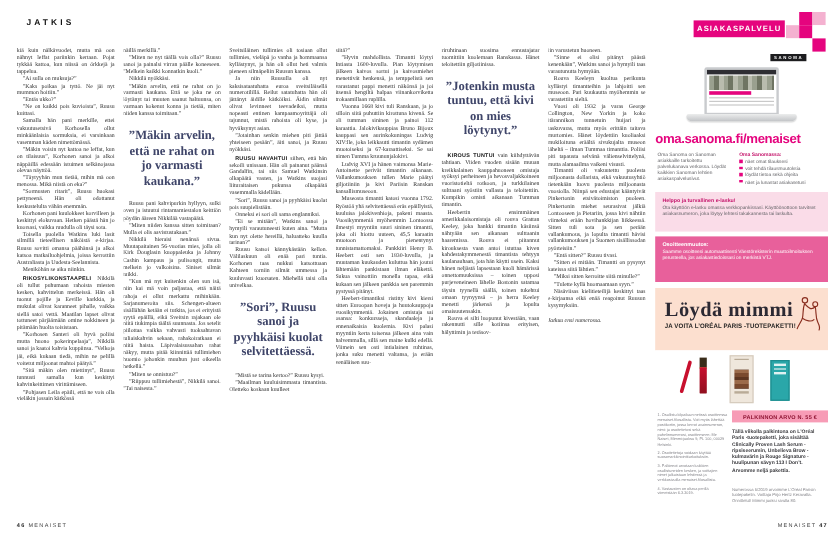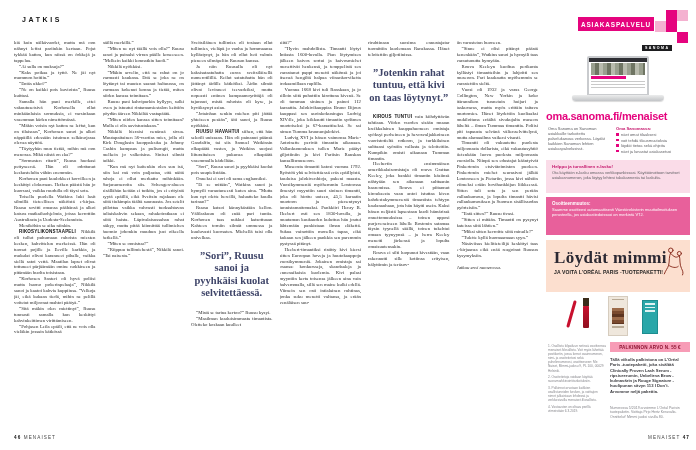--- a/index.html
+++ b/index.html
@@ -155,20 +155,21 @@
         </div>
     </div>
 
     <div class="col">
       <div class="colseg">
           <p>näillä merkillä.”</p>
           <p>”Miten ne nyt täällä vois olla?” Ruusu sanoi ja painalsi virran päälle koneeseen. ”Melkein kaikki konnatkin kuoli.”</p>
           <p>Nikkilä nyökkäsi.</p>
           <p>”Mäkin arvelin, että ne rahat on jo varmasti kaukana. Että se joka ne on löytänyt tai muuten saanut haltuunsa, on varmaan kokenut konna ja tietää, miten niiden kanssa toimitaan.”</p>
         </div>
+      <div class="pullquote">”Mäkin arvelin, että ne rahat on jo varmasti kaukana.”</div>
       <div class="colseg">
           <p>Ruusu pani kahvipurkin hyllyyn, sulki oven ja istuutui rintamamiestalon keittiön pöydän ääreen Nikkilää vastapäätä.</p>
           <p>”Miten niiden kanssa sitten toimitaan? Mulla ei olis aavistustakaan.”</p>
           <p>Nikkilä hieraisi nenänsä sivua. Muutapaitainen 56-vuotias mies, jolla oli Kirk Douglasin kuoppaleuka ja Johnny Cashin kampaus ja pulisongit, mutta melkein jo valkoisina. Siniset silmät tuikki.</p>
           <p>”Kun mä nyt kuitenkin olen sun isä, niin kai mä voin paljastaa, että näitä rahoja ei ollut merkattu mihinkään. Sarjanumeroita siis. Schengen-alueen sisällähän ketään ei tutkita, jos ei erityistä syytä epäillä, eikä Sveitsin rajakaan ole niitä tiukimpia täältä suunnasta. Jos setelit piilottaa vaikka vahvasti tuoksahtavan tuliaiskahvin sekaan, rahakoiratkaan ei niitä haista. Läpivalaisussahan rahat näkyy, mutta pitää kiinnittää tullimiehen huomio johonkin muuhun just oikeella hetkellä.”</p>
           <p>”Miten se onnistuu?”</p>
           <p>”Riippuu tullimiehestä”, Nikkilä sanoi. ”Tai naisesta.”</p>
         </div>
     </div>
 
@@ -198,21 +199,21 @@
           <p>Ludvig XVI ja hänen vaimonsa Marie-Antoinette perivät timantin aikanaan. Vallankumouksen tullen Marie päätyi giljotiiniin ja kivi Pariisin Ranskan kansallismuseoon.</p>
           <p>Museosta timantti katosi vuonna 1792. Ryöstöä yhä selvitettäessä eräs epäillyistä, kuuluisa jalokivenhioja, pakeni maasta. Vuosikymmeniä myöhemmin Lontoossa ilmestyi myyntiin suuri sininen timantti, joka oli hiottu uuteen, 45,5 karaatin muotoon ja pienentynyt tunnistamattomaksi. Pankkiiri Henry B. Heebert osti sen 1830-luvulla, ja muutaman kuukauden kuluttua hän joutui lähtemään pankistaan ilman eläkettä. Sukua vainottiin monella tapaa, eikä kukaan sen jälkeen pankkia sen paremmin pystyssä pitänyt.</p>
           <p>Heebert-timantiksi ristitty kivi kiersi sitten Euroopan hoveja ja huutokauppoja vuosikymmeniä. Jokainen omistaja sai osansa: konkursseja, skandaaleja ja ennenaikaisia kuolemia. Kivi palasi myyntiin kerta toisensa jälkeen aina vain halvemmalla, sillä sen maine kulki edellä. Viimein sen osti intialainen ruhtinas, jonka suku menetti valtansa, ja erään venäläisen suu-</p>
         </div>
     </div>
 
     <div class="col">
       <div class="colseg">
           <p>riruhtinaan suosima ennustajatar tuomittiin kuolemaan Ranskassa. Hänet teloitettiin giljotiinissa.</p>
         </div>
-      <div class="pullquote">”Jotenkin rahat tuntuu, että kivi on taas löytynyt.”</div>
+      <div class="pullquote">”Jotenkin musta tuntuu, että kivi on mies löytynyt.”</div>
       <div class="colseg">
           <p><span class="lead-in">KIROUS TUNTUI </span>vain kiihdyttävän tahtiaan. Viiden vuoden sisään muuan kreikkalainen kauppahuoneen omistaja syöksyi perheineen ja hevosvaljakkoineen vuoristotieltä rotkoon, ja turkkilainen sulttaani syöstiin vallasta ja teloitettiin. Kumpikin omisti aikanaan Tumman timantin.</p>
           <p>Heebertin ensimmäinen amerikkalaisomistaja oli rouva Grattan Keeley, joka hankki timantin käsiinsä nähtyään sen aikanaan sulttaanin haaremissa. Rouva ei piitannut kirouksesta vaan antoi istuttaa kiven kahdestakymmenestä timantista tehtyyn kaulanauhaan, jota hän käytti usein. Kaksi hänen neljästä lapsestaan kuoli hämärissä onnettomuuksissa – toinen upposi purjeveneineen lähelle Bostonin satamaa täysin tyynellä säällä, toinen tukehtui omaan tyynyynsä – ja herra Keeley menetti järkensä ja lopulta omaisuutensakin.</p>
           <p>Rouva ei silti luopunut kivestään, vaan rakennutti sille kotiinsa erityisen, hälyttimin ja teräsov-</p>
         </div>
     </div>
 
     <div class="col">
       <div class="colseg">
           <p>iin varustetun huoneen.</p>
@@ -280,21 +281,21 @@
       <div class="bx-title">Helppo ja turvallinen e-lasku!</div>
       <div>Ota käyttöön e-lasku omassa verkkopankissasi. Käyttöönottoon tarvitset asiakasnumeron, joka löytyy lehtesi takakannesta tai laskulta.</div>
     </div>
 
     <div class="sb-box2">
       <div class="bx-title">Osoitteenmuutos:</div>
       <div>Saamme osoitteesi automaattisesti Väestörekisterin muuttoilmoituksen perusteella, jos asiakastiedoissasi on merkintä VTJ.</div>
     </div>
 
     <div class="sb-contest">
-      <div class="contest-title">Löydät mimmi</div>
+      <div class="contest-title">Löydä mimmi</div>
       <div class="contest-sub">JA VOITA L’ORÉAL PARIS -TUOTEPAKETTI!</div>
       <svg class="dancers" width="26" height="30" viewBox="0 0 24 28" fill="none" stroke="#8a2f20" stroke-width="0.9" stroke-linecap="round">
         <circle cx="9" cy="4" r="2.1"></circle>
         <circle cx="17" cy="7" r="1.9"></circle>
         <path d="M9 6 C7 10 8 14 7 18 C6 21 4 23 3 26"></path>
         <path d="M9 7 C12 10 14 12 17 9"></path>
         <path d="M17 9 C18 13 17 17 19 21 C20 23 21 25 20 27"></path>
         <path d="M7 18 C10 20 14 21 16 19"></path>
       </svg>
     </div>

